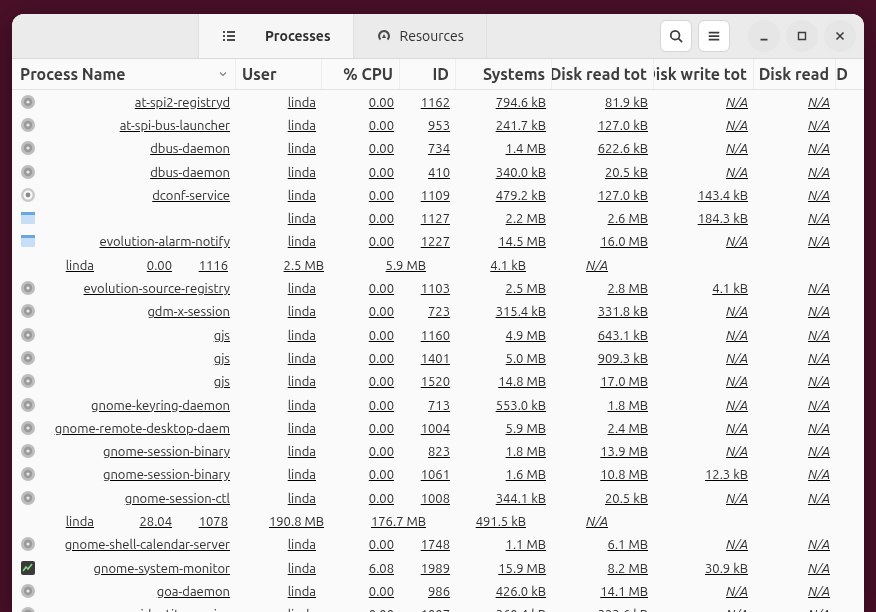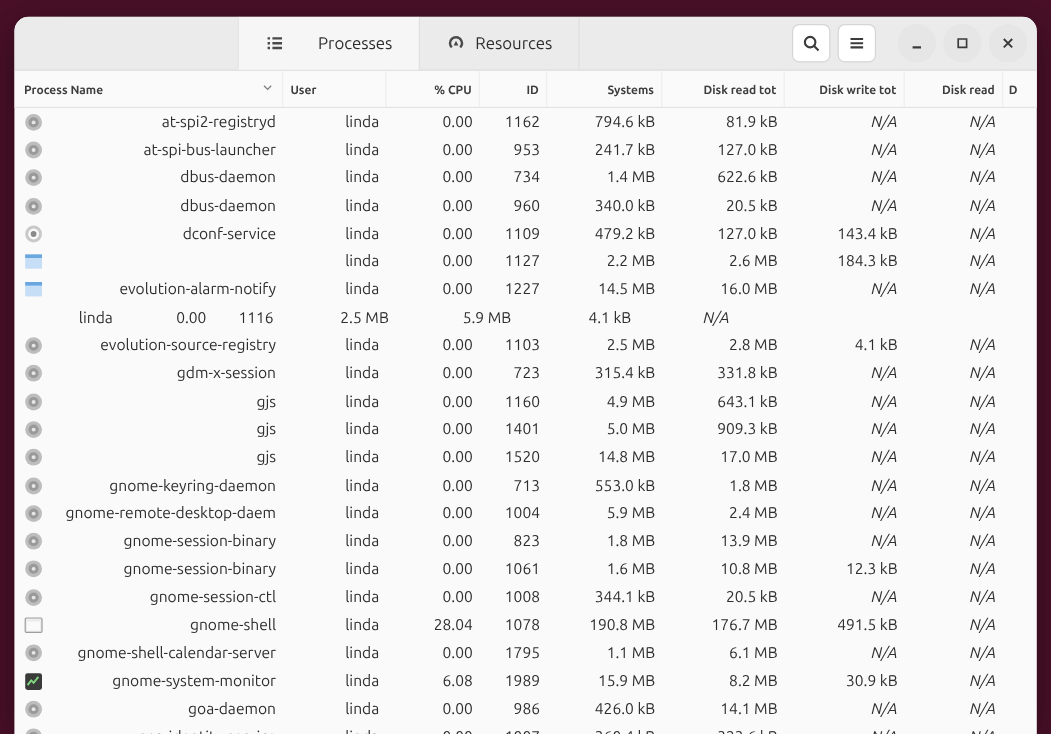--- a/index.html
+++ b/index.html
@@ -56,21 +56,21 @@
     gap: 8px;
     padding: 0 22px;
     font-size: 14px;
     color: var(--text);
     cursor: pointer;
     border-right: 1px solid #e0e0e0;
   }
   .tab:first-child { border-left: 1px solid #e0e0e0; }
   .tab.active {
     background: var(--bg-tab-active);
-    font-weight: 400;
+    font-weight: 700;
     box-shadow: inset 0 -1px 0 #f6f6f6;
     gap: 28px;
   }
   .tab .tab-icon { width: 16px; height: 16px; color: #4a4a4a; display: inline-flex; }
   .header-right {
     margin-left: auto;
     display: flex;
     align-items: center;
     padding-right: 8px;
     gap: 6px;
@@ -89,21 +89,21 @@
   }
   .hbtn.circle { border-radius: 50%; background: #e6e6e6; border-color: transparent; }
   .hbtn svg { width: 14px; height: 14px; }
   
   .colheader {
     display: flex;
     align-items: center;
     height: 30px;
     background: #fafafa;
     border-bottom: 1px solid #e3e3e3;
-    font-size: 10px;
+    font-size: 16px;
     font-weight: 600;
     color: var(--text-header);
     padding-left: 2px;
     flex: 0 0 auto;
   }
   .colheader > div {
     box-sizing: border-box;
     padding: 0 6px;
     border-right: 1px solid #eee;
     display: flex;
@@ -120,20 +120,21 @@
   .c-mem  { width: 96px; justify-content: flex-end; }
   .c-drt  { width: 102px; justify-content: flex-end; }
   .c-dwt  { width: 100px; justify-content: flex-end; }
   .c-dr   { width: 82px; justify-content: flex-end; }
   .c-ext  { width: 18px; justify-content: flex-end; }
   .sort-chevron { color: #7e7e7e; }
   
   .rows {
     flex: 1 1 auto;
     overflow: hidden;
+    text-decoration: underline;
   }
   .row {
     display: flex;
     align-items: center;
     height: 23.3px;
     font-size: 13px;
     color: var(--text);
     padding-left: 2px;
   }
   .row > div {
@@ -362,21 +363,21 @@
         <div class="c-name">
           <span class="proc-icon">
             <svg>
               <use href="#p-gear"></use>
             </svg>
           </span>
           <span>dbus-daemon</span>
         </div>
         <div class="c-user">linda</div>
         <div class="c-cpu right">0.00</div>
-        <div class="c-id right">960</div>
+        <div class="c-id right">410</div>
         <div class="c-mem right">340.0 kB</div>
         <div class="c-drt right">20.5 kB</div>
         <div class="c-dwt right">
           <span class="na">N/A</span>
         </div>
         <div class="c-dr right">
           <span class="na">N/A</span>
         </div>
         <div class="c-ext right"></div>
       </div>
@@ -663,28 +664,20 @@
         <div class="c-drt right">20.5 kB</div>
         <div class="c-dwt right">
           <span class="na">N/A</span>
         </div>
         <div class="c-dr right">
           <span class="na">N/A</span>
         </div>
         <div class="c-ext right"></div>
       </div>
       <div class="row">
-        <div class="c-name">
-          <span class="proc-icon">
-            <svg>
-              <use href="#p-terminal"></use>
-            </svg>
-          </span>
-          <span>gnome-shell</span>
-        </div>
         <div class="c-user">linda</div>
         <div class="c-cpu right">28.04</div>
         <div class="c-id right">1078</div>
         <div class="c-mem right">190.8 MB</div>
         <div class="c-drt right">176.7 MB</div>
         <div class="c-dwt right">491.5 kB</div>
         <div class="c-dr right">
           <span class="na">N/A</span>
         </div>
         <div class="c-ext right"></div>
@@ -693,21 +686,21 @@
         <div class="c-name">
           <span class="proc-icon">
             <svg>
               <use href="#p-gear"></use>
             </svg>
           </span>
           <span>gnome-shell-calendar-server</span>
         </div>
         <div class="c-user">linda</div>
         <div class="c-cpu right">0.00</div>
-        <div class="c-id right">1795</div>
+        <div class="c-id right">1748</div>
         <div class="c-mem right">1.1 MB</div>
         <div class="c-drt right">6.1 MB</div>
         <div class="c-dwt right">
           <span class="na">N/A</span>
         </div>
         <div class="c-dr right">
           <span class="na">N/A</span>
         </div>
         <div class="c-ext right"></div>
       </div>

